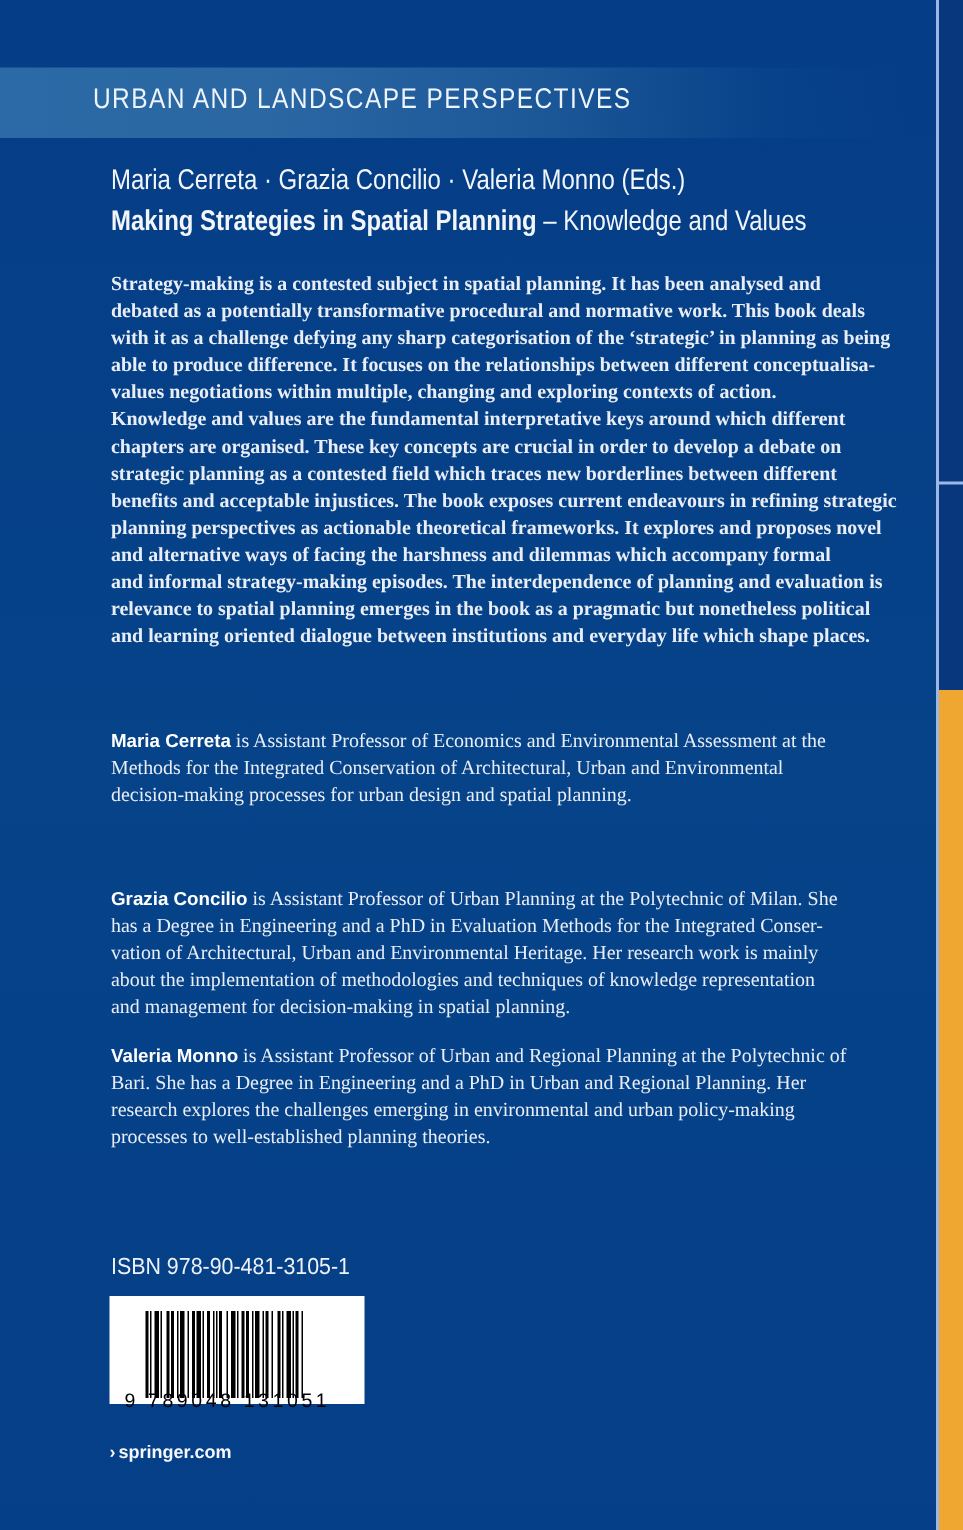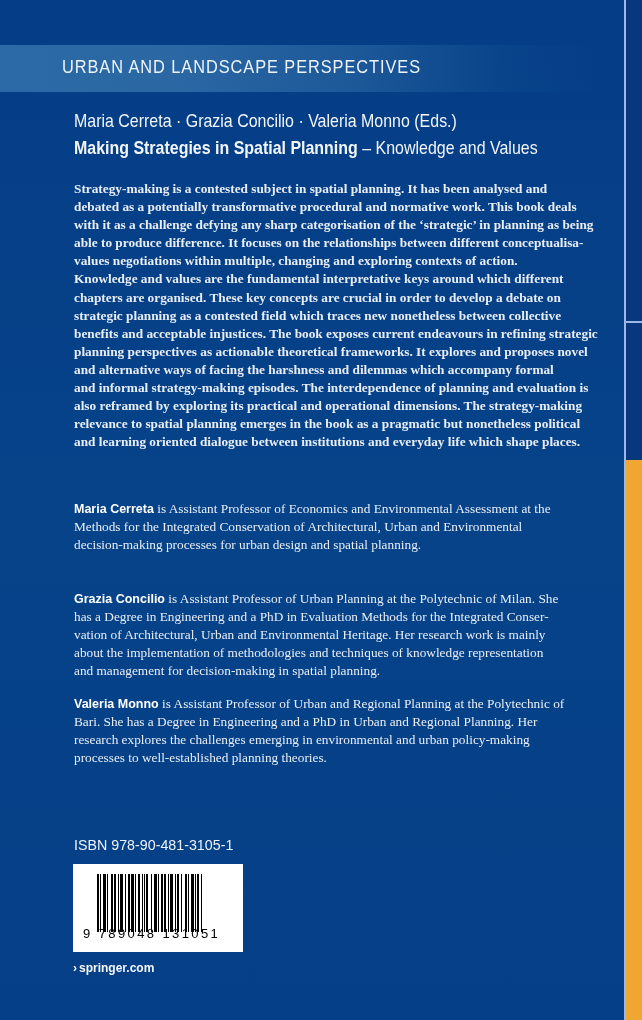--- a/index.html
+++ b/index.html
@@ -55,35 +55,35 @@
       transform: scaleX(0.84); transform-origin: left center;
       white-space: nowrap;
     }
     .title-line b { font-weight: bold; }
     .body-block {
       position: absolute; left: 74px; width: 545px;
       font-size: 13.3px; line-height: 18.1px; color: #e9eef6;
     }
     .body-block p { white-space: nowrap; }
     .desc { top: 180px; font-weight: bold; }
-    .bio1 { top: 500px; }
+    .bio1 { top: 485px; }
     .bio2 { top: 590px; }
     .bio3 { top: 695px; }
     .bio-name {
       font-family: "Liberation Sans", sans-serif; font-weight: bold;
       font-size: 12.5px; color: #ffffff;
     }
     .isbn {
       position: absolute; left: 74px; top: 836px;
       font-family: "Liberation Sans", sans-serif;
       font-size: 15.5px; color: #eef2f8; white-space: nowrap;
       transform: scaleX(0.92); transform-origin: left center;
     }
     .barcode-box {
-      position: absolute; left: 73px; top: 864px; width: 170px; height: 88px;
+      position: absolute; left: 73px; top: 864px; width: 170px; height: 72px;
       background: #ffffff;
     }
     .barcode-bars {
       position: absolute; left: 24px; top: 10px; width: 134px; height: 58px;
       display: flex; align-items: flex-start;
     }
     .barcode-bars span { display: block; height: 58px; background: #000; }
     .barcode-digits {
       position: absolute; left: 10px; top: 62px;
       font-family: "Liberation Sans", sans-serif; font-size: 13px;
@@ -115,26 +115,25 @@
 </div>
 
 <div class="body-block desc">
   <p>Strategy-making is a contested subject in spatial planning. It has been analysed and</p>
   <p>debated as a potentially transformative procedural and normative work. This book deals</p>
   <p>with it as a challenge defying any sharp categorisation of the ‘strategic’ in planning as being</p>
   <p>able to produce difference. It focuses on the relationships between different conceptualisa-</p>
   <p>values negotiations within multiple, changing and exploring contexts of action.</p>
   <p>Knowledge and values are the fundamental interpretative keys around which different</p>
   <p>chapters are organised. These key concepts are crucial in order to develop a debate on</p>
-  <p>strategic planning as a contested field which traces new nonetheless between collective</p>
+  <p>strategic planning as a contested field which traces new borderlines between different</p>
   <p>benefits and acceptable injustices. The book exposes current endeavours in refining strategic</p>
   <p>planning perspectives as actionable theoretical frameworks. It explores and proposes novel</p>
   <p>and alternative ways of facing the harshness and dilemmas which accompany formal</p>
   <p>and informal strategy-making episodes. The interdependence of planning and evaluation is</p>
-  <p>also reframed by exploring its practical and operational dimensions. The strategy-making</p>
   <p>relevance to spatial planning emerges in the book as a pragmatic but nonetheless political</p>
   <p>and learning oriented dialogue between institutions and everyday life which shape places.</p>
 </div>
 
 <div class="body-block bio1">
   <p><span class="bio-name">Maria Cerreta</span><span> is Assistant Professor of Economics and Environmental Assessment at the</span></p>
   <p>Methods for the Integrated Conservation of Architectural, Urban and Environmental</p>
   <p>decision-making processes for urban design and spatial planning.</p>
 </div>
 

